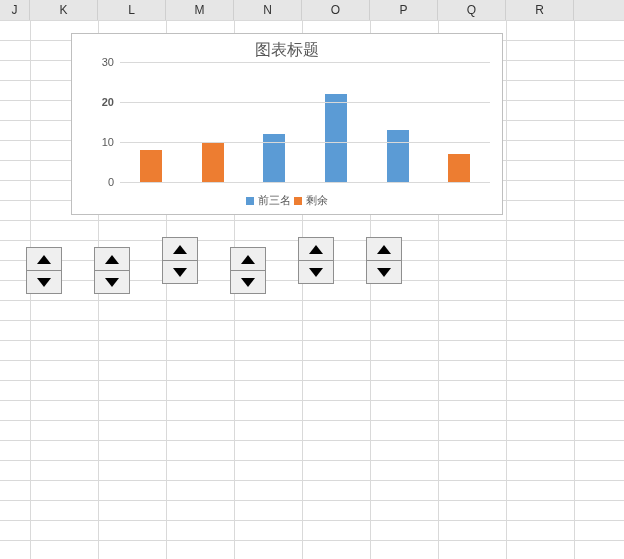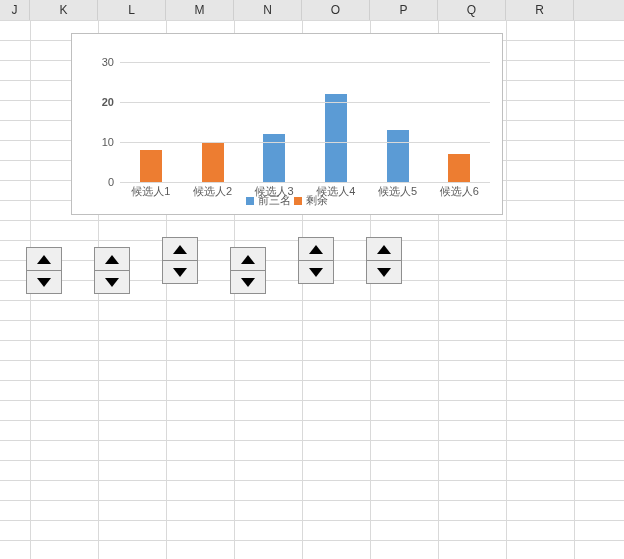--- a/index.html
+++ b/index.html
@@ -51,20 +51,21 @@
       <div class="ch" style="width: 68px;">N</div>
       <div class="ch" style="width: 68px;">O</div>
       <div class="ch" style="width: 68px;">P</div>
       <div class="ch" style="width: 68px;">Q</div>
       <div class="ch" style="width: 68px;">R</div>
     </div>
 
   <div class="grid"></div>
 
   <div class="chart-box">
+    <div class="chart-title">图表标题</div>
 
     <div class="y-axis" id="y-axis">
         <div class="y-tick" style="top: 100%;">0</div>
         <div class="y-tick" style="top: 66.6667%; text-align: right;">10</div>
         <div class="y-tick" style="top: 33.3333%; font-weight: bold;">20</div>
         <div class="y-tick" style="top: 0%;">30</div>
       </div>
 
     <div class="plot" id="plot">
 
@@ -87,28 +88,20 @@
           <div class="bar-slot">
             <div class="bar" style="height: 23.3333%; background: rgb(237, 125, 49);"></div>
           </div>
         </div>
     <div class="y-grid" style="top: 100%;"></div>
         <div class="y-grid" style="top: 66.6667%;"></div>
         <div class="y-grid" style="top: 33.3333%;"></div>
         <div class="y-grid" style="top: 0%;"></div>
       </div>
 
-    <div class="x-labels" id="x-labels">
-        <div class="x-lab">候选人1</div>
-        <div class="x-lab">候选人2</div>
-        <div class="x-lab">候选人3</div>
-        <div class="x-lab">候选人4</div>
-        <div class="x-lab">候选人5</div>
-        <div class="x-lab">候选人6</div>
-      </div>
 
     <div class="legend">
       <span class="leg-item">
         <span class="swatch" id="sw0" style="background: rgb(91, 155, 213);"></span><span>前三名</span>
       </span>
       <span class="leg-item">
         <span class="swatch" id="sw1" style="background: rgb(237, 125, 49);"></span><span>剩余</span>
       </span>
     </div>
   </div>

